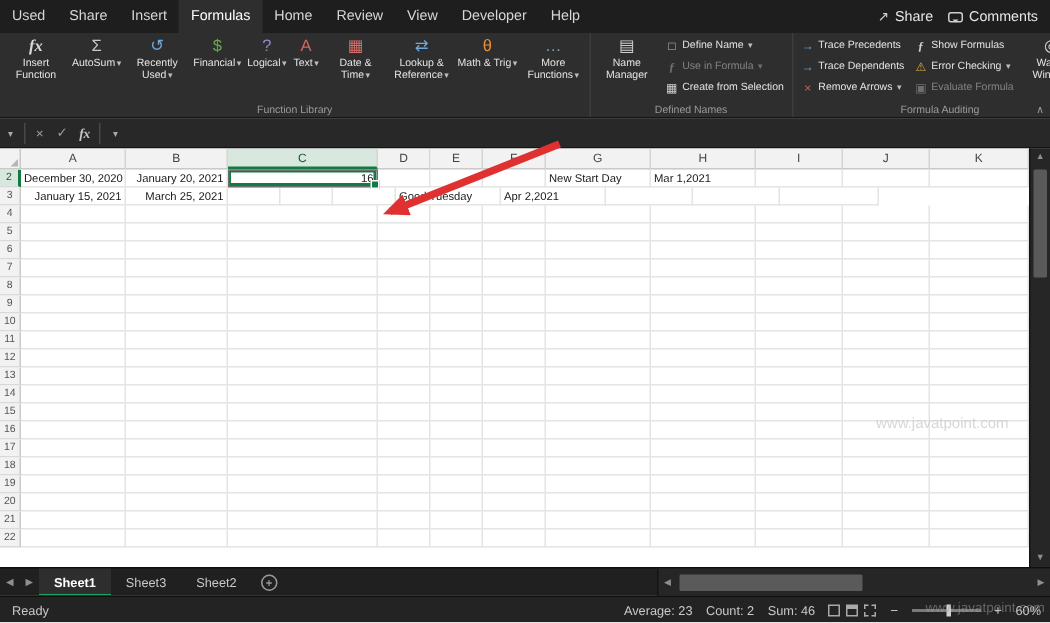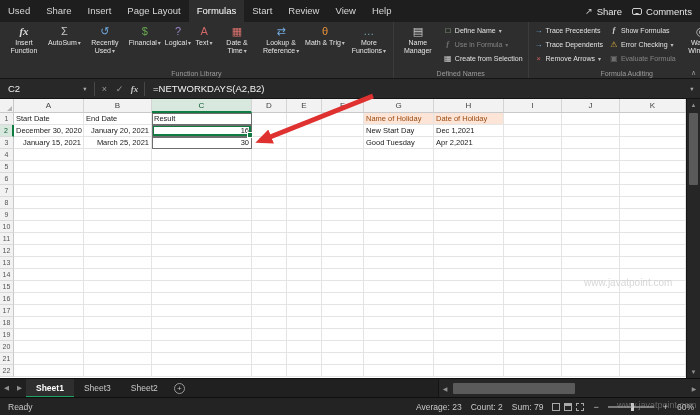--- a/index.html
+++ b/index.html
@@ -98,25 +98,25 @@
 </style>
 </head>
 <body>
 
 <div class="app">
 
   <div class="menubar">
     <div class="mtab">Used</div>
     <div class="mtab">Share</div>
     <div class="mtab">Insert</div>
-    <div class="mtab">Page Layout</div>
     <div class="mtab active">Formulas</div>
-    <div class="mtab">Start</div>
+    <div class="mtab">Home</div>
     <div class="mtab">Review</div>
     <div class="mtab">View</div>
+    <div class="mtab">Developer</div>
     <div class="mtab">Help</div>
     <div class="mright">
       <button class="mbtn">
         <span class="share-glyph">↗</span>
         <span>Share</span>
       </button>
       <button class="mbtn">
         <span class="bubble"></span>
         <span>Comments</span>
       </button>
@@ -234,80 +234,63 @@
           <span class="rlbl">Watch Window</span>
         </button>
       </div>
       <div class="rgroup-label">Formula Auditing</div>
     </div>
 
     <span class="ribbon-collapse">∧</span>
   </div>
 
   <div class="formulabar">
-    <div class="namebox">C2</div>
     <div class="nb-caret">▾</div>
     <div class="fdiv"></div>
     <button class="fbtn">×</button>
     <button class="fbtn">✓</button>
     <button class="fbtn fx">fx</button>
     <div class="fdiv"></div>
-    <div class="ftext">=NETWORKDAYS(A2,B2)</div>
     <div class="fexpand">▾</div>
   </div>
 
   <div class="sheet">
     <div id="grid">
         <div class="grid-row hdr">
           <div class="corner"></div>
           <div class="colh" style="width: 70px;">A</div>
           <div class="colh" style="width: 68px;">B</div>
           <div class="colh sel" style="width: 100px;">C</div>
           <div class="colh" style="width: 35px;">D</div>
           <div class="colh" style="width: 35px;">E</div>
           <div class="colh" style="width: 42px;">F</div>
           <div class="colh" style="width: 70px;">G</div>
           <div class="colh" style="width: 70px;">H</div>
           <div class="colh" style="width: 58px;">I</div>
           <div class="colh" style="width: 58px;">J</div>
           <div class="colh" style="width: 66px;">K</div>
         </div>
         <div class="grid-row">
-          <div class="rowh">1</div>
-          <div class="cell" style="width: 70px;">Start Date</div>
-          <div class="cell" style="width: 68px;">End Date</div>
-          <div class="cell bordered" style="width: 100px;">Result</div>
-          <div class="cell" style="width: 35px;"></div>
-          <div class="cell" style="width: 35px;"></div>
-          <div class="cell" style="width: 42px;"></div>
-          <div class="cell" style="width: 70px; background: rgb(252, 228, 214); color: rgb(156, 74, 16);">Name of Holiday</div>
-          <div class="cell" style="width: 70px; background: rgb(252, 228, 214); color: rgb(156, 74, 16);">Date of Holiday</div>
-          <div class="cell" style="width: 58px;"></div>
-          <div class="cell" style="width: 58px;"></div>
-          <div class="cell" style="width: 66px;"></div>
-        </div>
-        <div class="grid-row">
           <div class="rowh sel">2</div>
           <div class="cell" style="width: 70px; text-align: right;">December 30, 2020</div>
           <div class="cell" style="width: 68px; text-align: right;">January 20, 2021</div>
           <div class="cell bordered active-cell" style="width: 100px; text-align: right;">16</div>
           <div class="cell" style="width: 35px;"></div>
           <div class="cell" style="width: 35px;"></div>
           <div class="cell" style="width: 42px;"></div>
           <div class="cell" style="width: 70px;">New Start Day</div>
-          <div class="cell" style="width: 70px;">Dec 1,2021</div>
+          <div class="cell" style="width: 70px;">Mar 1,2021</div>
           <div class="cell" style="width: 58px;"></div>
           <div class="cell" style="width: 58px;"></div>
           <div class="cell" style="width: 66px;"></div>
         </div>
         <div class="grid-row">
           <div class="rowh">3</div>
           <div class="cell" style="width: 70px; text-align: right;">January 15, 2021</div>
           <div class="cell" style="width: 68px; text-align: right;">March 25, 2021</div>
-          <div class="cell bordered" style="width: 100px; text-align: right;">30</div>
           <div class="cell" style="width: 35px;"></div>
           <div class="cell" style="width: 35px;"></div>
           <div class="cell" style="width: 42px;"></div>
           <div class="cell" style="width: 70px;">Good Tuesday</div>
           <div class="cell" style="width: 70px;">Apr 2,2021</div>
           <div class="cell" style="width: 58px;"></div>
           <div class="cell" style="width: 58px;"></div>
           <div class="cell" style="width: 66px;"></div>
         </div>
         <div class="grid-row">
@@ -598,21 +581,21 @@
       <div class="hs-thumb"></div>
       <span class="hs-arrow hs-right">▶</span>
     </div>
   </div>
 
   <div class="statusbar">
     <div class="sb-left">Ready</div>
     <div class="sb-right">
       <span>Average: 23</span>
       <span>Count: 2</span>
-      <span>Sum: 79</span>
+      <span>Sum: 46</span>
       <span class="viewicons">
         <span class="vicon"></span>
         <span class="vicon v2"></span>
         <span class="vicon v3"></span>
       </span>
       <span class="zsign">−</span>
       <span class="zoomtrack">
           <span class="zoomthumb"></span>
         </span>
       <span class="zsign">+</span>

